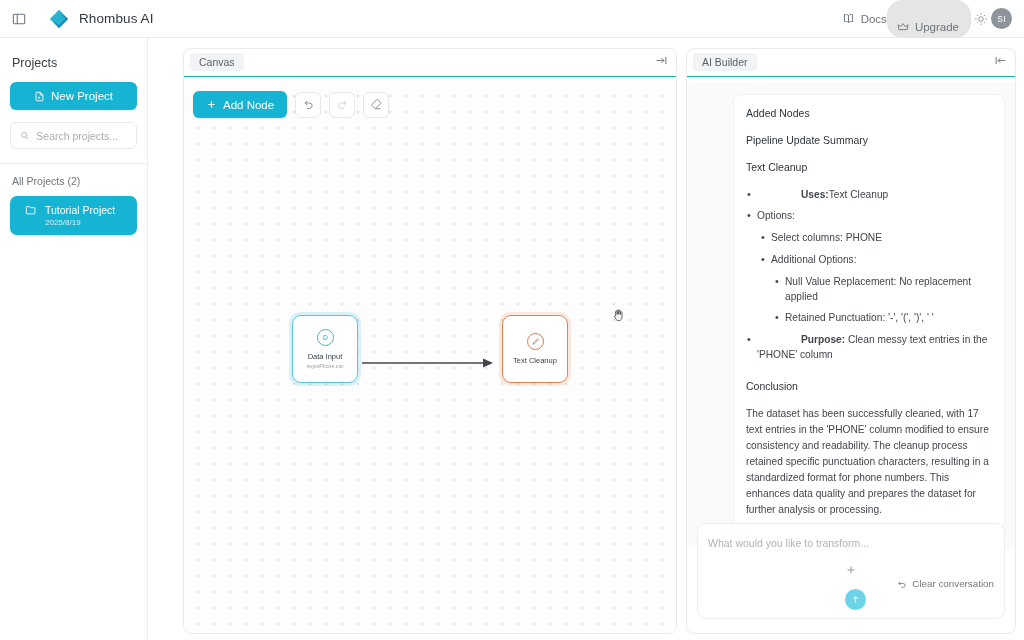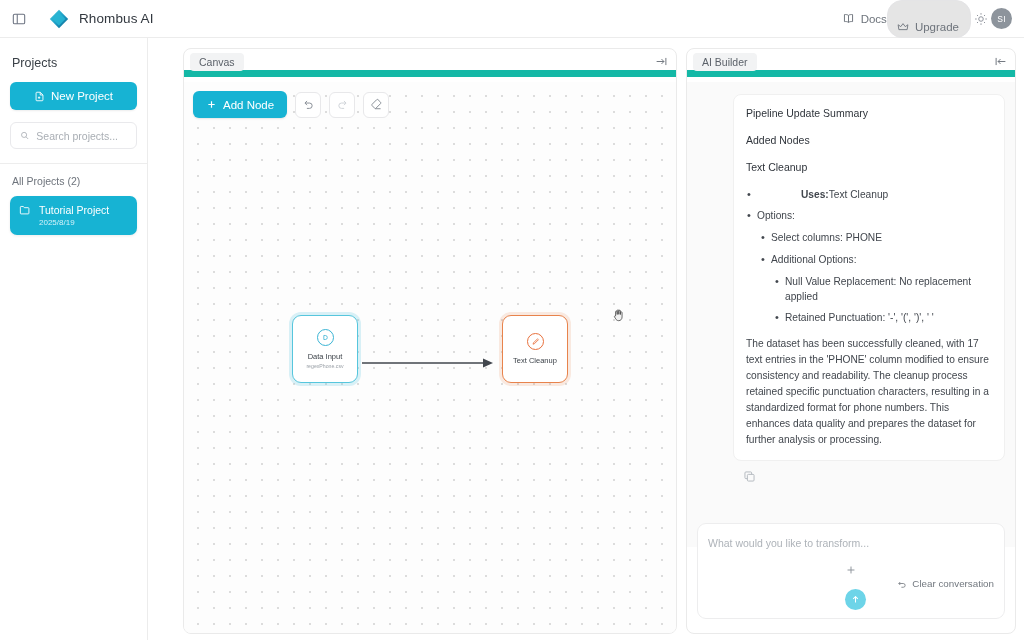--- a/index.html
+++ b/index.html
@@ -89,40 +89,40 @@
   .search-wrap input {
     border: none; outline: none; background: transparent;
     font-size: 10.5px; font-family: inherit; color: #4b5158;
     width: 100%;
   }
   .search-wrap input::placeholder { color: #a9aeb4; }
   .sidebar-sep { margin: 14px -10px 0 -10px; border-top: 1px solid #ededed; }
   .all-projects-label { font-size: 10.5px; color: #6e747c; margin: 11px 0 9px 2px; }
   .project-card {
     background: #17b3d3; border-radius: 7px;
-    padding: 8px 9px; display: flex; align-items: flex-start; gap: 8px;
+    padding: 8px 15px; display: flex; align-items: flex-start; gap: 8px;
     cursor: pointer;
     box-shadow: 0 1px 3px rgba(0,0,0,.08);
   }
   .project-card .pc-text { display: flex; flex-direction: column; gap: 2px; }
   .pc-name { font-size: 10.5px; color: #fff; }
   .pc-date { font-size: 8px; color: #d4f2f9; }
 
   
   .canvas-panel {
     position: absolute; top: 48px; left: 183px;
     width: 494px; height: 586px;
     background: #fff;
     border: 1px solid #eaeaea; border-radius: 8px;
     overflow: hidden;
   }
   .panel-head {
-    height: 24px; display: flex; align-items: center;
+    height: 24px; display: flex; align-items: flex-start;
     padding: 0 8px 0 6px;
-    border-bottom: 7px solid #14b8a6;
+    border-bottom: 1px solid #14b8a6;
     margin-top: 4px;
   }
   .panel-tab {
     font-size: 10.5px; color: #5b6169;
     background: #f2f3f4; border-radius: 4px;
     padding: 3px 9px; cursor: pointer;
   }
   .panel-head-icon {
     margin-left: auto; color: #70767e; cursor: pointer;
     width: 14px; height: 14px; display: flex; align-items: center; justify-content: center;
@@ -427,33 +427,35 @@
       <svg width="13" height="13" viewBox="0 0 16 16" fill="none" stroke="currentColor" stroke-width="1.2">
         <line x1="2.6" y1="3.6" x2="2.6" y2="12.4"></line>
           <line x1="14" y1="8" x2="5" y2="8"></line>
           <path d="M8 5 5 8l3 3"></path>
       </svg>
     </div>
   </div>
 
   <div class="ai-body">
     <div class="msg-card">
+      <div class="msg-h">Added Nodes</div>
       <div class="msg-h">Pipeline Update Summary</div>
-      <div class="msg-h">Added Nodes</div>
       <div class="msg-h">Text Cleanup</div>
 
       <ul class="msg-ul">
         <li><span class="msg-b">Uses:</span><span>Text Cleanup</span></li>
         <li><span>Options:</span></li>
         <li class="lvl2"><span>Select columns: PHONE</span></li>
         <li class="lvl2"><span>Additional Options:</span></li>
         <li class="lvl3"><span>Null Value Replacement: No replacement applied</span></li>
         <li class="lvl3"><span>Retained Punctuation: '-', '(', ')', ' '</span></li>
+        <li><span class="msg-b">Purpose:</span> <span>Clean messy text entries in the 'PHONE' column</span></li>
       </ul>
 
+      <div class="msg-h mt">Conclusion</div>
       <div class="msg-p">The dataset has been successfully cleaned, with 17 text entries in the 'PHONE' column modified to ensure consistency and readability. The cleanup process retained specific punctuation characters, resulting in a standardized format for phone numbers. This enhances data quality and prepares the dataset for further analysis or processing.</div>
     </div>
 
     <div class="copy-row">
       <svg class="copy-icon" viewBox="0 0 16 16" fill="none" stroke="currentColor" stroke-width="1.2">
         <rect x="5.4" y="5.4" width="8.2" height="8.2" rx="1.2"></rect>
         <path d="M10.6 5.4V3.6a1.2 1.2 0 0 0-1.2-1.2H3.6a1.2 1.2 0 0 0-1.2 1.2v5.8a1.2 1.2 0 0 0 1.2 1.2h1.8"></path>
       </svg>
     </div>
   </div>

